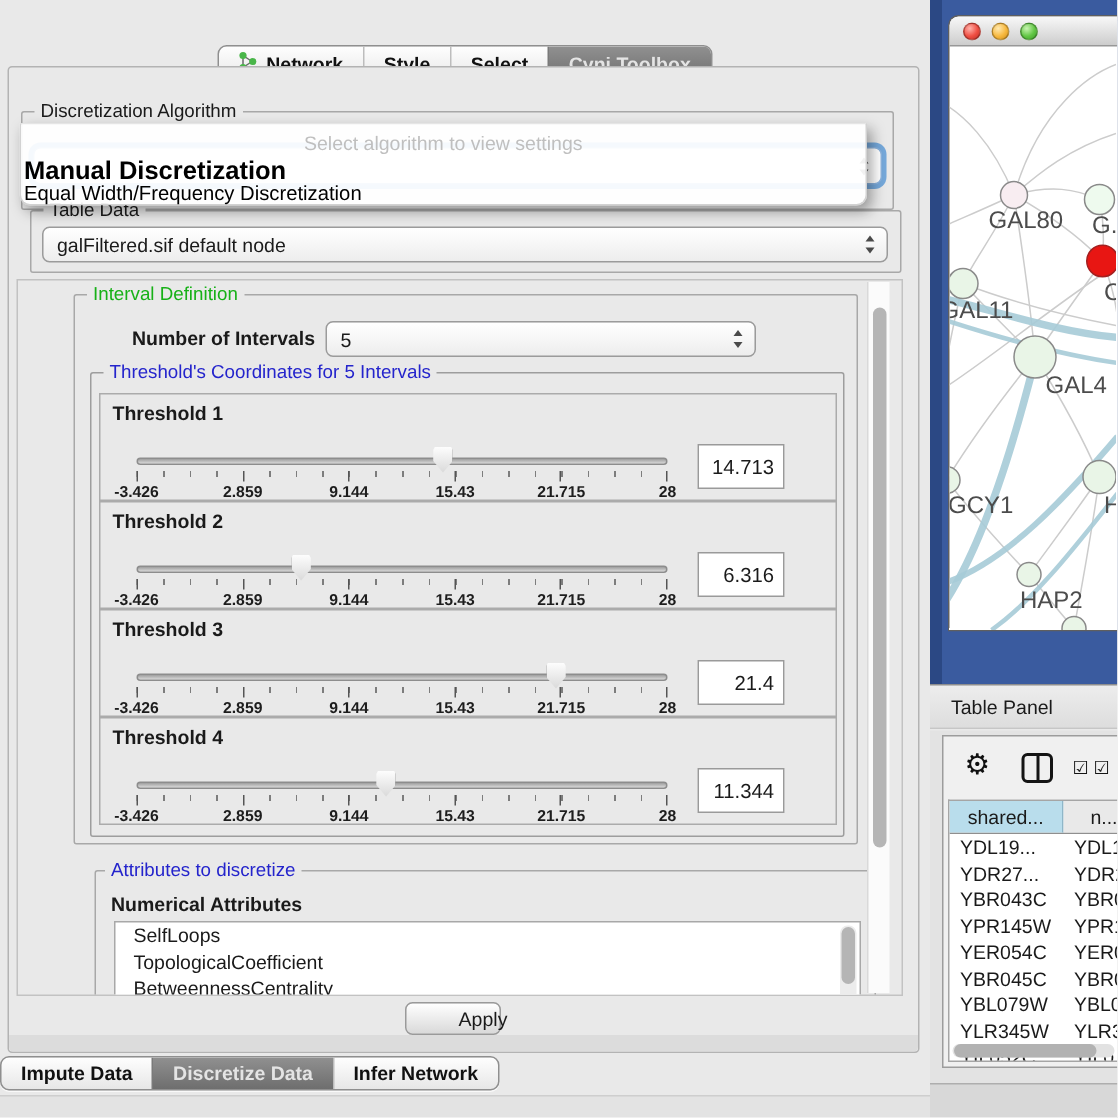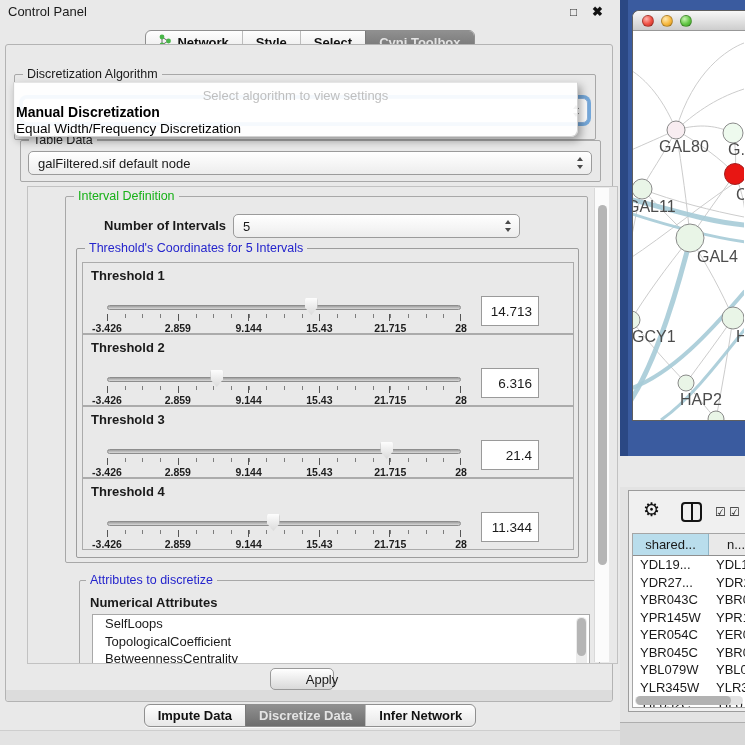--- a/index.html
+++ b/index.html
@@ -34,25 +34,25 @@
   .spin::after { bottom:0; border-top:4px solid #4a4a4a; }
 
   
   .focus-combo { position:absolute; left:22px; top:98px; width:566px; height:25px; background:#fff; border:1px solid #8ab2dd;
                  border-radius:5px; box-shadow:0 0 0 3px rgba(96,156,215,.85); z-index:1; }
 
   .popup { position:absolute; left:13px; top:82px; width:565px; height:55px; z-index:6;
            background:rgba(255,255,255,.93); border:1px solid #d2d2d2; border-top:1px solid #e5e5e5;
            border-radius:0 0 7px 7px; box-shadow:3px 4px 9px rgba(0,0,0,.35); }
   .popup .hint { position:absolute; left:0; right:0; top:5px; text-align:center; color:#bfbfbf; font-size:13px; }
-  .popup .opt1 { position:absolute; left:2px; top:21px; font-weight:bold; font-size:14px; color:#000; }
+  .popup .opt1 { position:absolute; left:2px; top:21px; font-weight:bold; font-size:17px; color:#000; }
   .popup .opt2 { position:absolute; left:2px; top:38px; font-size:13.5px; color:#000; }
 
   
-  .region { position:absolute; left:11px; top:186px; width:591px; height:478px; border:1px solid #c2c2c2; background:#e9e9e9; overflow:hidden;margin-left:16px; }
+  .region { position:absolute; left:11px; top:186px; width:591px; height:478px; border:1px solid #c2c2c2; background:#e9e9e9; overflow:hidden; }
   .vscroll { position:absolute; left:566px; top:1px; width:15px; height:474px; background:#fbfbfb; border-left:1px solid #d9d9d9; }
   .vscroll .thumb { position:absolute; left:3px; top:17px; width:9px; height:360px; background:#b5b5b5; border-radius:5px; }
 
   .bold { font-weight:bold; }
 
   
   .tpanel { position:absolute; left:5px; width:492px; height:72px; border:1px solid #ababab; background:#e9e9e9; }
   .tpanel .ttl { position:absolute; left:8px; top:5px; font-weight:bold; font-size:13px; }
   .sliderzone { position:absolute; left:24px; top:34px; width:354px; height:37px; }
   .track { position:absolute; left:0; top:8px; width:100%; height:5px; border-radius:3px;
@@ -75,21 +75,21 @@
 
   .listbox { position:absolute; background:#fff; border:1px solid #a8a8a8; overflow:hidden; }
   .listbox .li { padding:1px 0 1px 12px; font-size:13px; line-height:15.5px; }
   .listvs { position:absolute; right:2px; top:2px; width:11px; height:60px; background:#ececec; border-radius:5px; }
   .listvs .thumb { position:absolute; left:1px; top:1px; width:9px; height:38px; background:#b5b5b5; border-radius:5px; }
 
   .applybtn { position:absolute; left:270px; top:668px; width:64px; height:22px; border:1px solid #9a9a9a; border-radius:5px;
               background:linear-gradient(#ffffff,#d9d9d9); font-size:13px; display:flex; align-items:center; justify-content:center;padding-left:40px; }
   .innerstrip { position:absolute; left:6px; top:690px; width:606px; height:11px; background:#dcdcdc; border-radius:0 0 3px 3px; }
 
-  .btabs { position:absolute; left:0; top:704px; width:620px; display:flex; justify-content:center; }
+  .btabs { position:absolute; left:0; top:704px; width:620px; display:flex; }
   .bottomarea { position:absolute; left:0; top:730px; width:620px; height:15px; background:#e3e3e3; border-top:1px solid #cecece; }
 
   
   .desktop { position:absolute; left:620px; top:0; width:125px; height:456px; background:#3a5b9f; }
   .desktop::before { content:""; position:absolute; left:0; top:0; width:8px; height:100%; background:#2b4884; }
 
   .netwin { position:absolute; left:632px; top:10px; width:113px; height:411px; background:#fff;
             border:1px solid #5f5f5f; border-right:none; border-radius:7px 0 0 0; overflow:hidden; z-index:2; }
   .nettb { position:relative; height:20px; background:linear-gradient(#f8f8f8,#cdcdcd); border-bottom:1px solid #989898;
            display:flex; align-items:center; gap:7px; padding-left:9px; }
@@ -118,25 +118,20 @@
   .hscroll { position:absolute; left:2px; right:2px; bottom:2px; height:9px; background:#e2e2e2; border-radius:5px; }
   .hscroll .thumb { position:absolute; left:1px; top:0; width:88%; height:9px; background:#b2b2b2; border-radius:5px; }
   .tpresize { position:absolute; left:620px; top:722px; width:125px; height:23px; background:#d8d8d8; border-top:1px solid #aeaeae; }
   .tpgap { position:absolute; left:620px; top:712px; width:125px; height:10px; background:#e3e3e3; }
 </style>
 </head>
 <body>
 
 <div id="app">
 
-  <div class="titlebar">
-    <span class="ttl">Control Panel</span>
-    <span class="flt">□</span>
-    <span class="cls">✖</span>
-  </div>
 
   <div class="tabbar">
     <div class="seg">
       <div class="tab">
         <span>
           <svg width="13" height="14" viewBox="0 0 13 14">
               <line x1="3" y1="3" x2="9" y2="7" stroke="#6a6a6a"></line>
               <line x1="3" y1="11" x2="9" y2="7" stroke="#6a6a6a"></line>
               <line x1="3" y1="3" x2="3" y2="11" stroke="#6a6a6a"></line>
               <circle cx="3" cy="3" r="2.4" fill="#49b649"></circle>
@@ -361,20 +356,23 @@
         <text x="-6" y="181">GAL11</text>
         <text x="64" y="231">GAL4</text>
         <text x="-1" y="311">GCY1</text>
         <text x="103" y="311">H</text>
         <text x="47" y="374">HAP2</text>
         <text x="103" y="169">C</text>
       </g>
     </svg>
   </div>
 
+  <div class="tphead">
+    <span class="t">Table Panel</span>
+  </div>
 
   <div class="tparea">
     <div class="tpbody">
       <span class="gear">⚙</span>
       <span class="splitic"></span>
       <span class="chk" style="left:86px;">☑</span>
       <span class="chk" style="left:100px;">☑</span>
 
       <div class="tptable">
         <div class="hrow">

